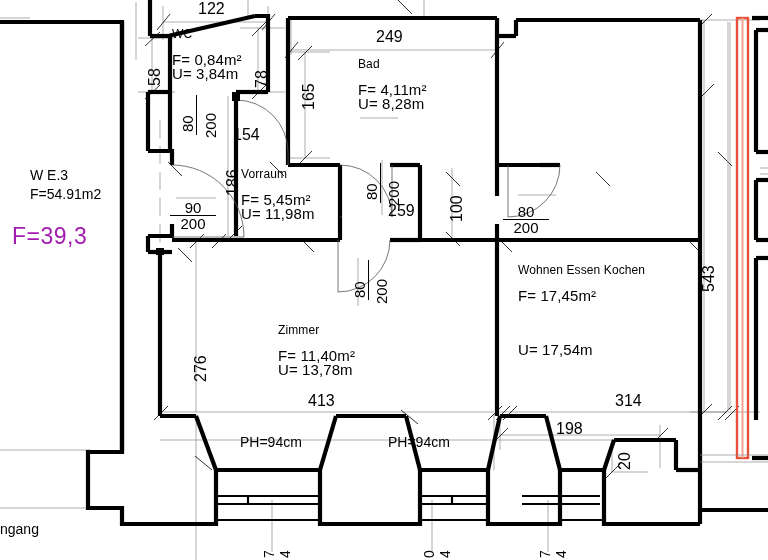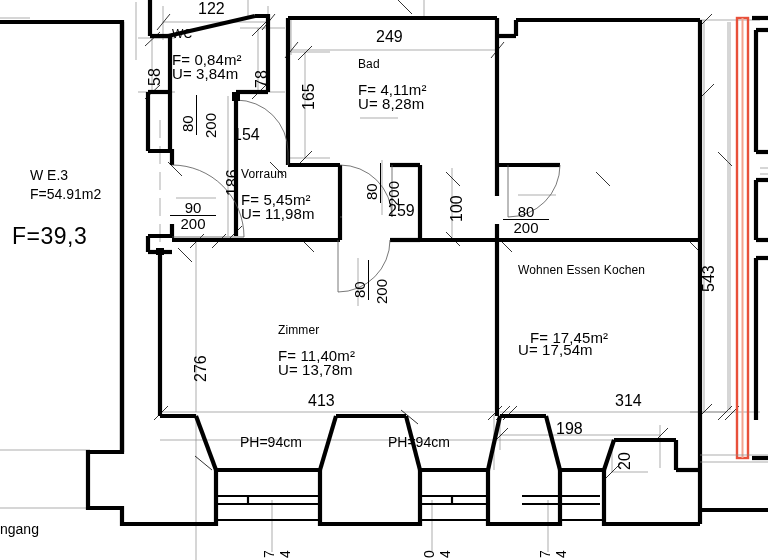--- a/index.html
+++ b/index.html
@@ -11,21 +11,21 @@
   #plan{position:relative;width:768px;height:560px;}
   #plan svg{position:absolute;left:0;top:0;}
   .lbl{position:absolute;white-space:nowrap;line-height:1.12;}
   .room-name{font-size:12px;letter-spacing:0.1px;}
   .room-sub{font-size:15px;letter-spacing:0.1px;}
   .dim{font-size:16px;letter-spacing:0px;}
   .dim-sm{font-size:15px;}
   .ph{font-size:14px;}
   .unit-title{font-size:14px;}
   .unit-area{font-size:14px;}
-  .red-area{font-size:23px;color:#000000;font-weight:400;letter-spacing:0.5px;}
+  .red-area{font-size:23px;color:#a21caf;font-weight:400;letter-spacing:0.5px;}
   .rot90{transform:rotate(-90deg);transform-origin:left top;}
   .frac{position:absolute;font-size:15px;text-align:center;line-height:1.0;}
   .frac .top{display:block;margin-top:24px;}
   .frac .bot{display:block;border-top:1px solid #000;}
   .cut{font-size:14px;}
 </style>
 </head>
 <body>
 
 <div id="plan">
@@ -328,21 +328,21 @@
 
   <div class="lbl room-name" style="left:241px;top:168px;">Vorraum</div>
   <div class="lbl room-sub" style="left:241px;top:192px;">F= 5,45m²</div>
   <div class="lbl room-sub" style="left:241px;top:206px;">U= 11,98m</div>
 
   <div class="lbl room-name" style="left:278px;top:324px;">Zimmer</div>
   <div class="lbl room-sub" style="left:278px;top:348px;">F= 11,40m²</div>
   <div class="lbl room-sub" style="left:278px;top:362px;">U= 13,78m</div>
 
   <div class="lbl room-name" style="left:518px;top:264px;">Wohnen Essen Kochen</div>
-  <div class="lbl room-sub" style="left:530px;top:288px;margin-top:42px;">F= 17,45m²</div>
+  <div class="lbl room-sub" style="left:518px;top:288px;">F= 17,45m²</div>
   <div class="lbl room-sub" style="left:518px;top:302px;margin-top:40px;">U= 17,54m</div>
 
   <div class="lbl dim" style="left:198px;top:0px;text-align:right;">122</div>
   <div class="lbl dim" style="left:376px;top:28px;">249</div>
   <div class="lbl dim" style="left:233px;top:126px;">154</div>
   <div class="lbl dim" style="left:388px;top:202px;">259</div>
   <div class="lbl dim" style="left:308px;top:392px;">413</div>
   <div class="lbl dim" style="left:607px;top:392px;margin-left:8px;">314</div>
   <div class="lbl dim" style="left:556px;top:420px;">198</div>
 

